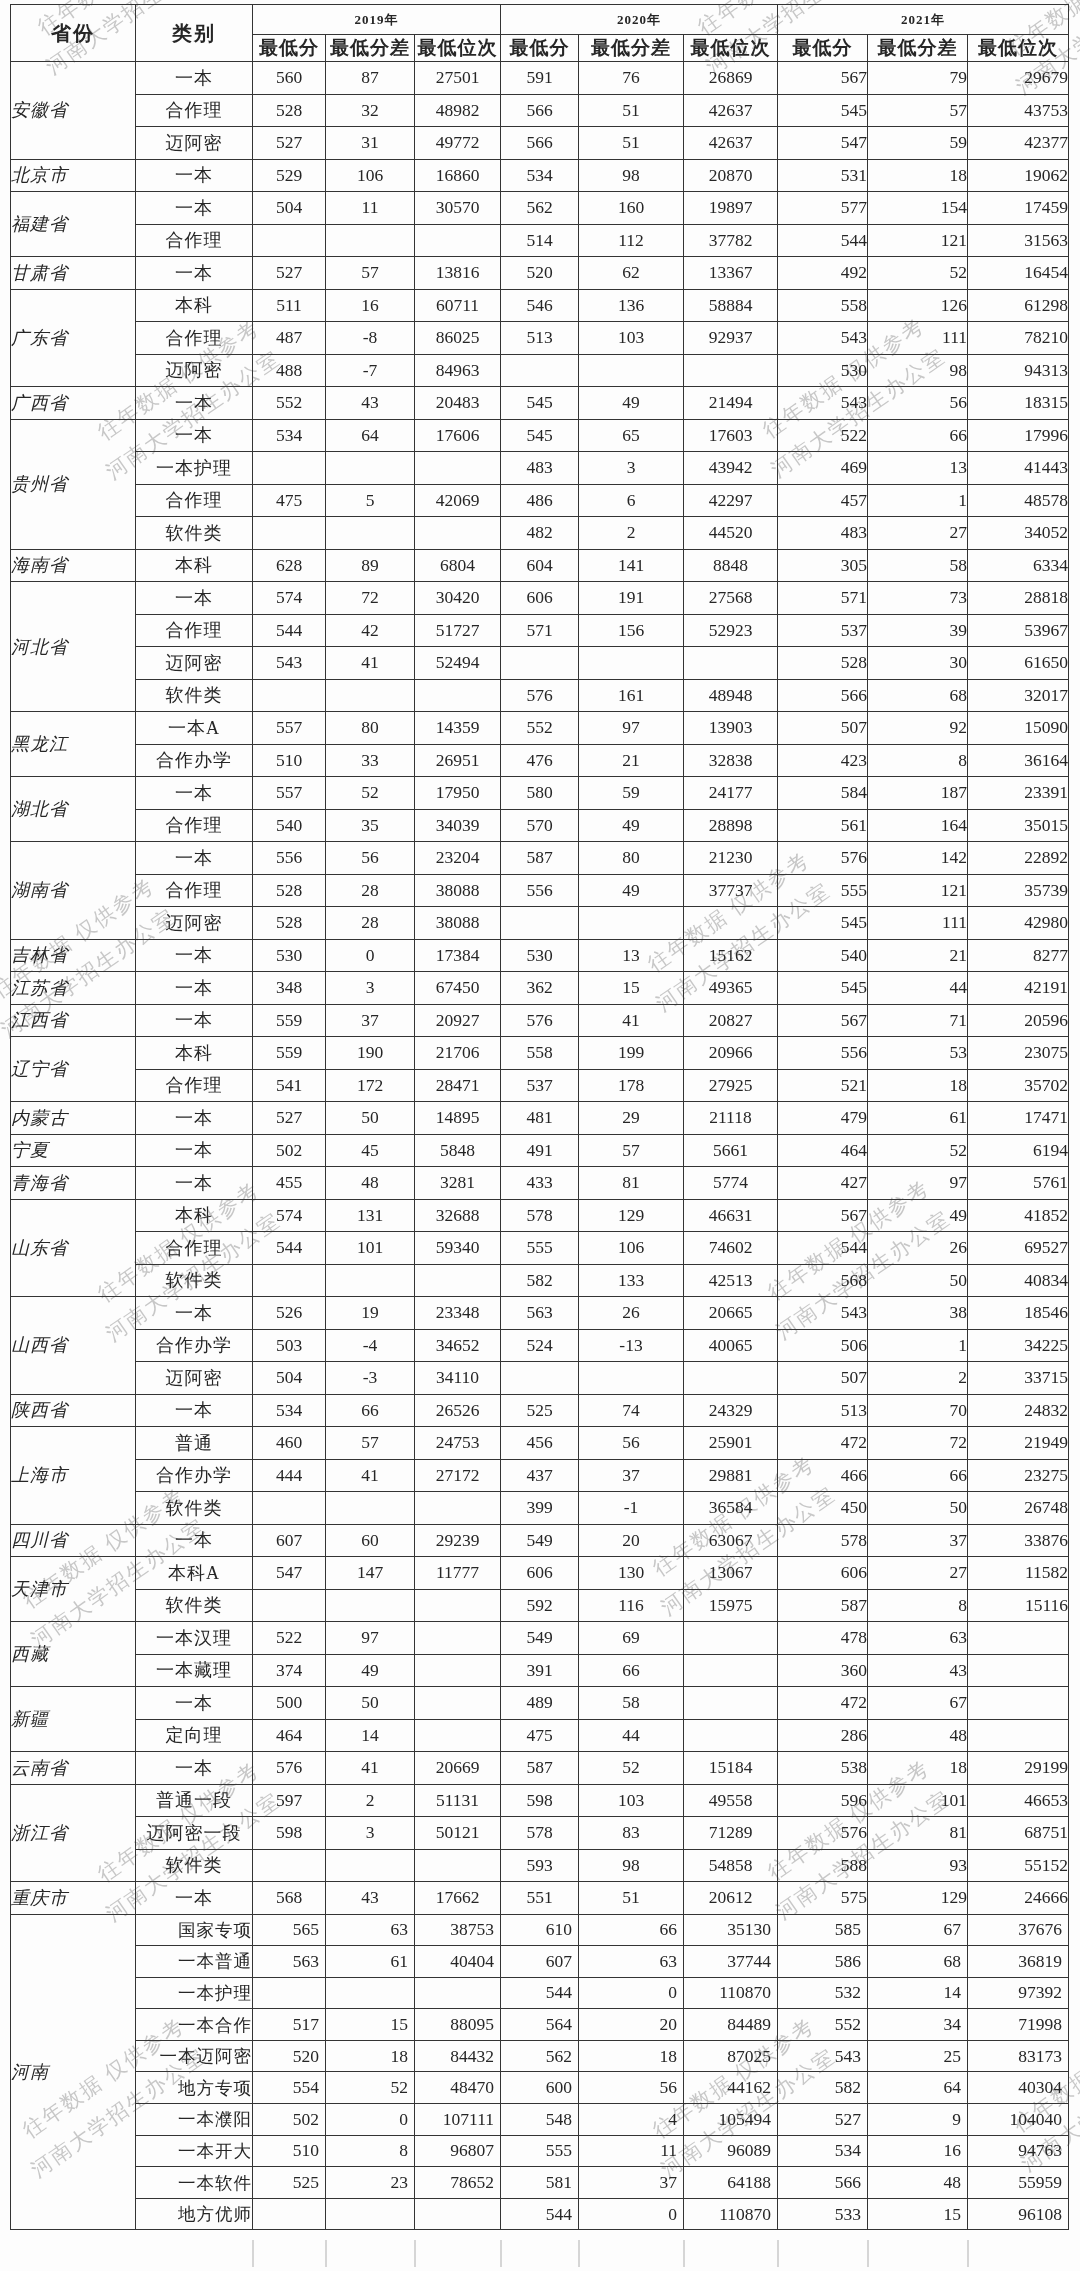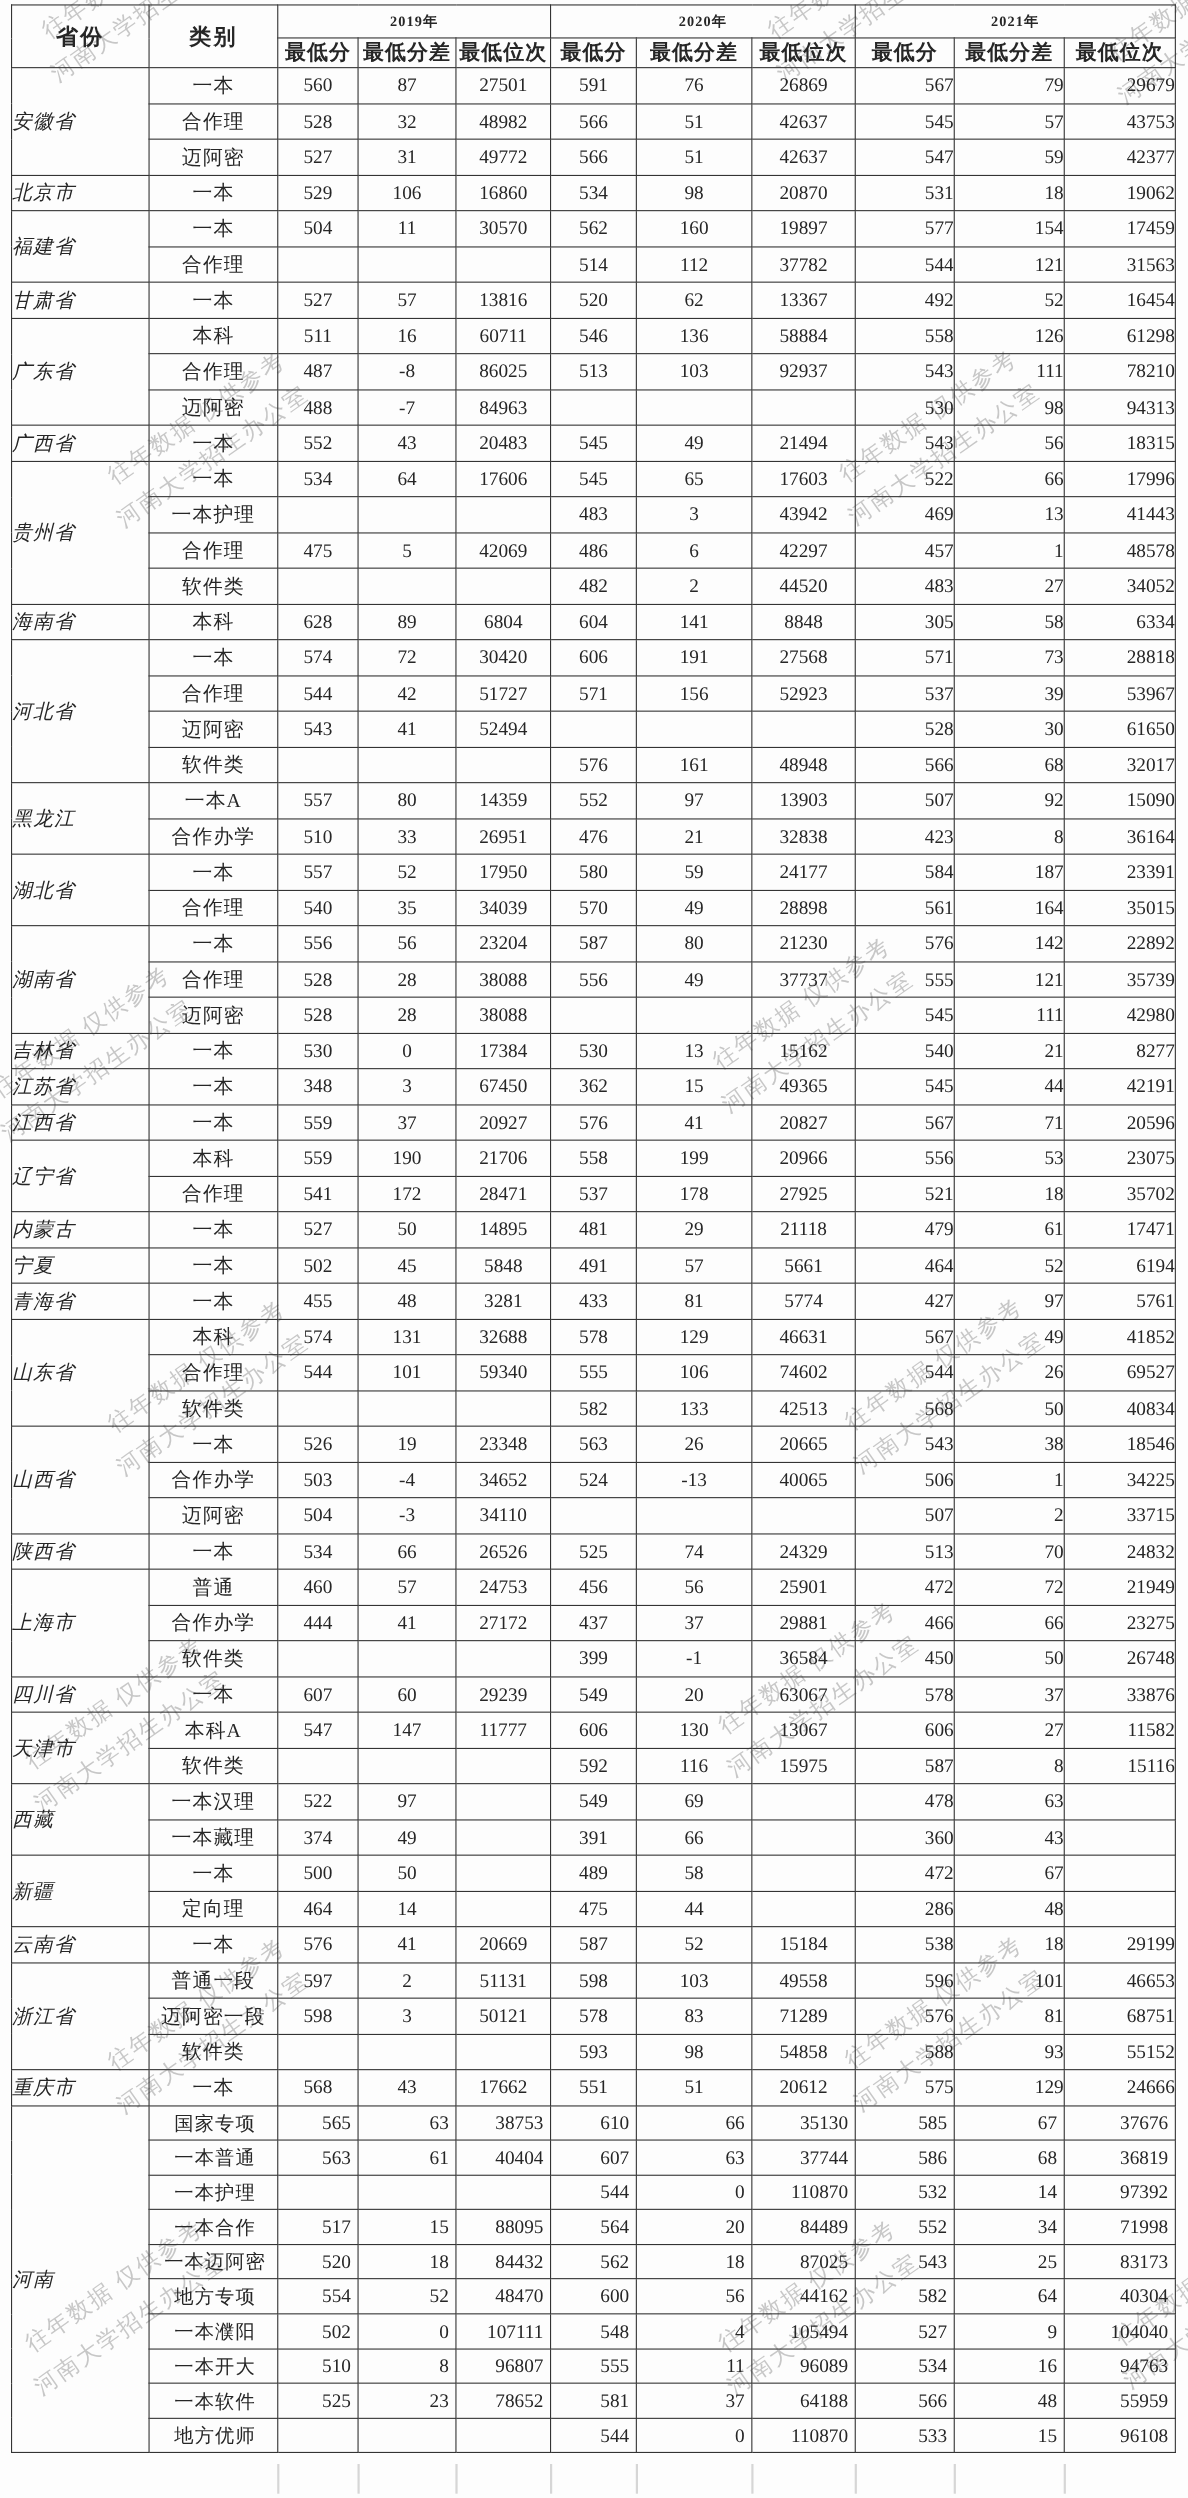--- a/index.html
+++ b/index.html
@@ -34,21 +34,21 @@
   th.year{font-size:13px;font-weight:600;letter-spacing:1px;}
   th.sub{font-size:19px;font-weight:600;text-align:center;letter-spacing:1px;}
   tbody tr{height:32.5px;}
   tbody tr.hn{height:31.6px;}
   td.prov{font-size:18px;text-align:left;padding-left:4px;letter-spacing:1px;font-style:italic;}
   td.cat{font-size:18px;text-align:center;letter-spacing:1px;}
   td.num{font-size:17.5px;}
   td.g19,td.g20{text-align:center;}
   td.g21{text-align:right;padding-right:6px;}
   tr.hn td.num{text-align:right;padding-right:6px;}
-  tr.hn td.cat{text-align:center;padding-left:3px;font-size:17.5px;}
+  tr.hn td.cat{text-align:right;padding-left:3px;font-size:17.5px;}
   
   .stub{position:absolute;width:1.5px;height:27px;background:#d6d6d6;z-index:0;}
 </style>
 </head>
 <body>
 
 <div class="page">
   <div class="wm-layer">
       <div class="wm" style="left: 30px; top: 15px;">
         <span>往年数据 仅供参考</span>

